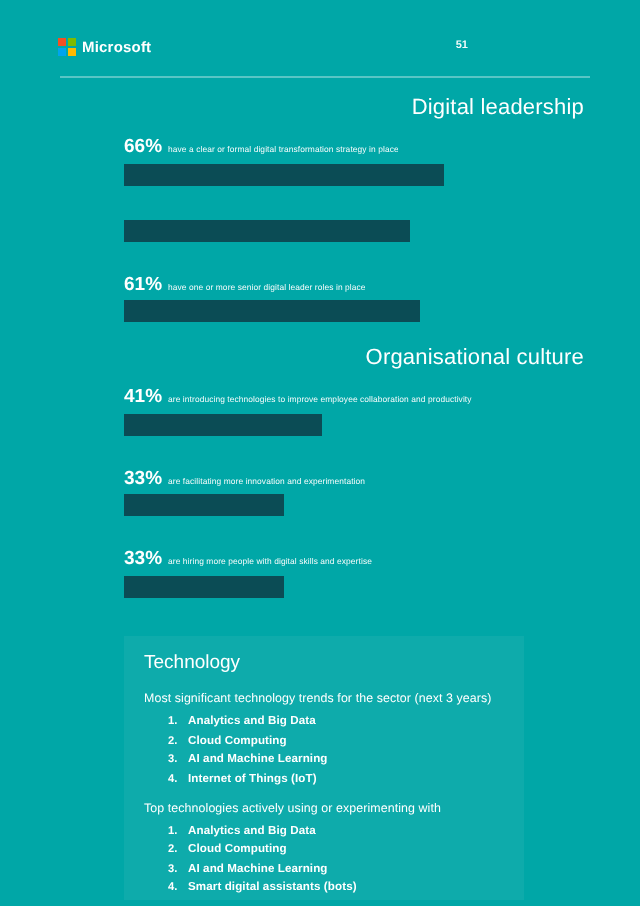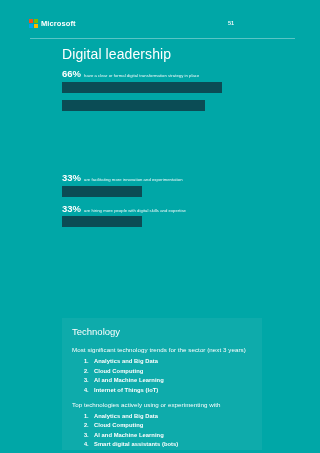--- a/index.html
+++ b/index.html
@@ -67,29 +67,30 @@
   }
 
   
   .section {
     position: absolute;
     left: 62px;
     width: 230px;
   }
   .section-title {
     color: #ffffff;
-    font-size: 14px;
+    font-size: 11px;
     font-weight: 400;
     letter-spacing: 0.1px;
     margin: 0 0 9px 0;
     line-height: 12px;
+    text-align: right;
   }
 
   .stat {
-    margin-bottom: 7px;
+    margin-bottom: 17px;
   }
   .stat-head {
     display: flex;
     align-items: baseline;
     gap: 3px;
     margin-bottom: 2.5px;
     white-space: nowrap;
     overflow: hidden;
   }
   .stat-pct {
@@ -207,25 +208,44 @@
         <span class="bar-fill" style="width: 160px; background: rgb(11, 76, 85);"></span>
       </div>
     </div>
 
     <div class="stat">
       <div class="bar-track">
         <span class="bar-fill" style="width: 143.03px; background: rgb(11, 76, 85);"></span>
       </div>
     </div>
 
+    <div class="stat">
+      <div class="stat-head">
+        <span class="stat-pct">61%</span>
+        <span class="stat-label">have one or more senior digital leader roles in place</span>
+      </div>
+      <div class="bar-track">
+        <span class="bar-fill" style="width: 147.879px; background: rgb(11, 76, 85);"></span>
+      </div>
+    </div>
 
   </div>
 
   <div class="section" id="section-1" style="top:173px;">
-
+    <h2 class="section-title">Organisational culture</h2>
+
+    <div class="stat">
+      <div class="stat-head">
+        <span class="stat-pct">41%</span>
+        <span class="stat-label">are introducing technologies to improve employee collaboration and productivity</span>
+      </div>
+      <div class="bar-track">
+        <span class="bar-fill" style="width: 99.3939px; background: rgb(11, 76, 85);"></span>
+      </div>
+    </div>
 
     <div class="stat">
       <div class="stat-head">
         <span class="stat-pct">33%</span>
         <span class="stat-label">are facilitating more innovation and experimentation</span>
       </div>
       <div class="bar-track">
         <span class="bar-fill" style="width: 80px; background: rgb(11, 76, 85);"></span>
       </div>
     </div>

